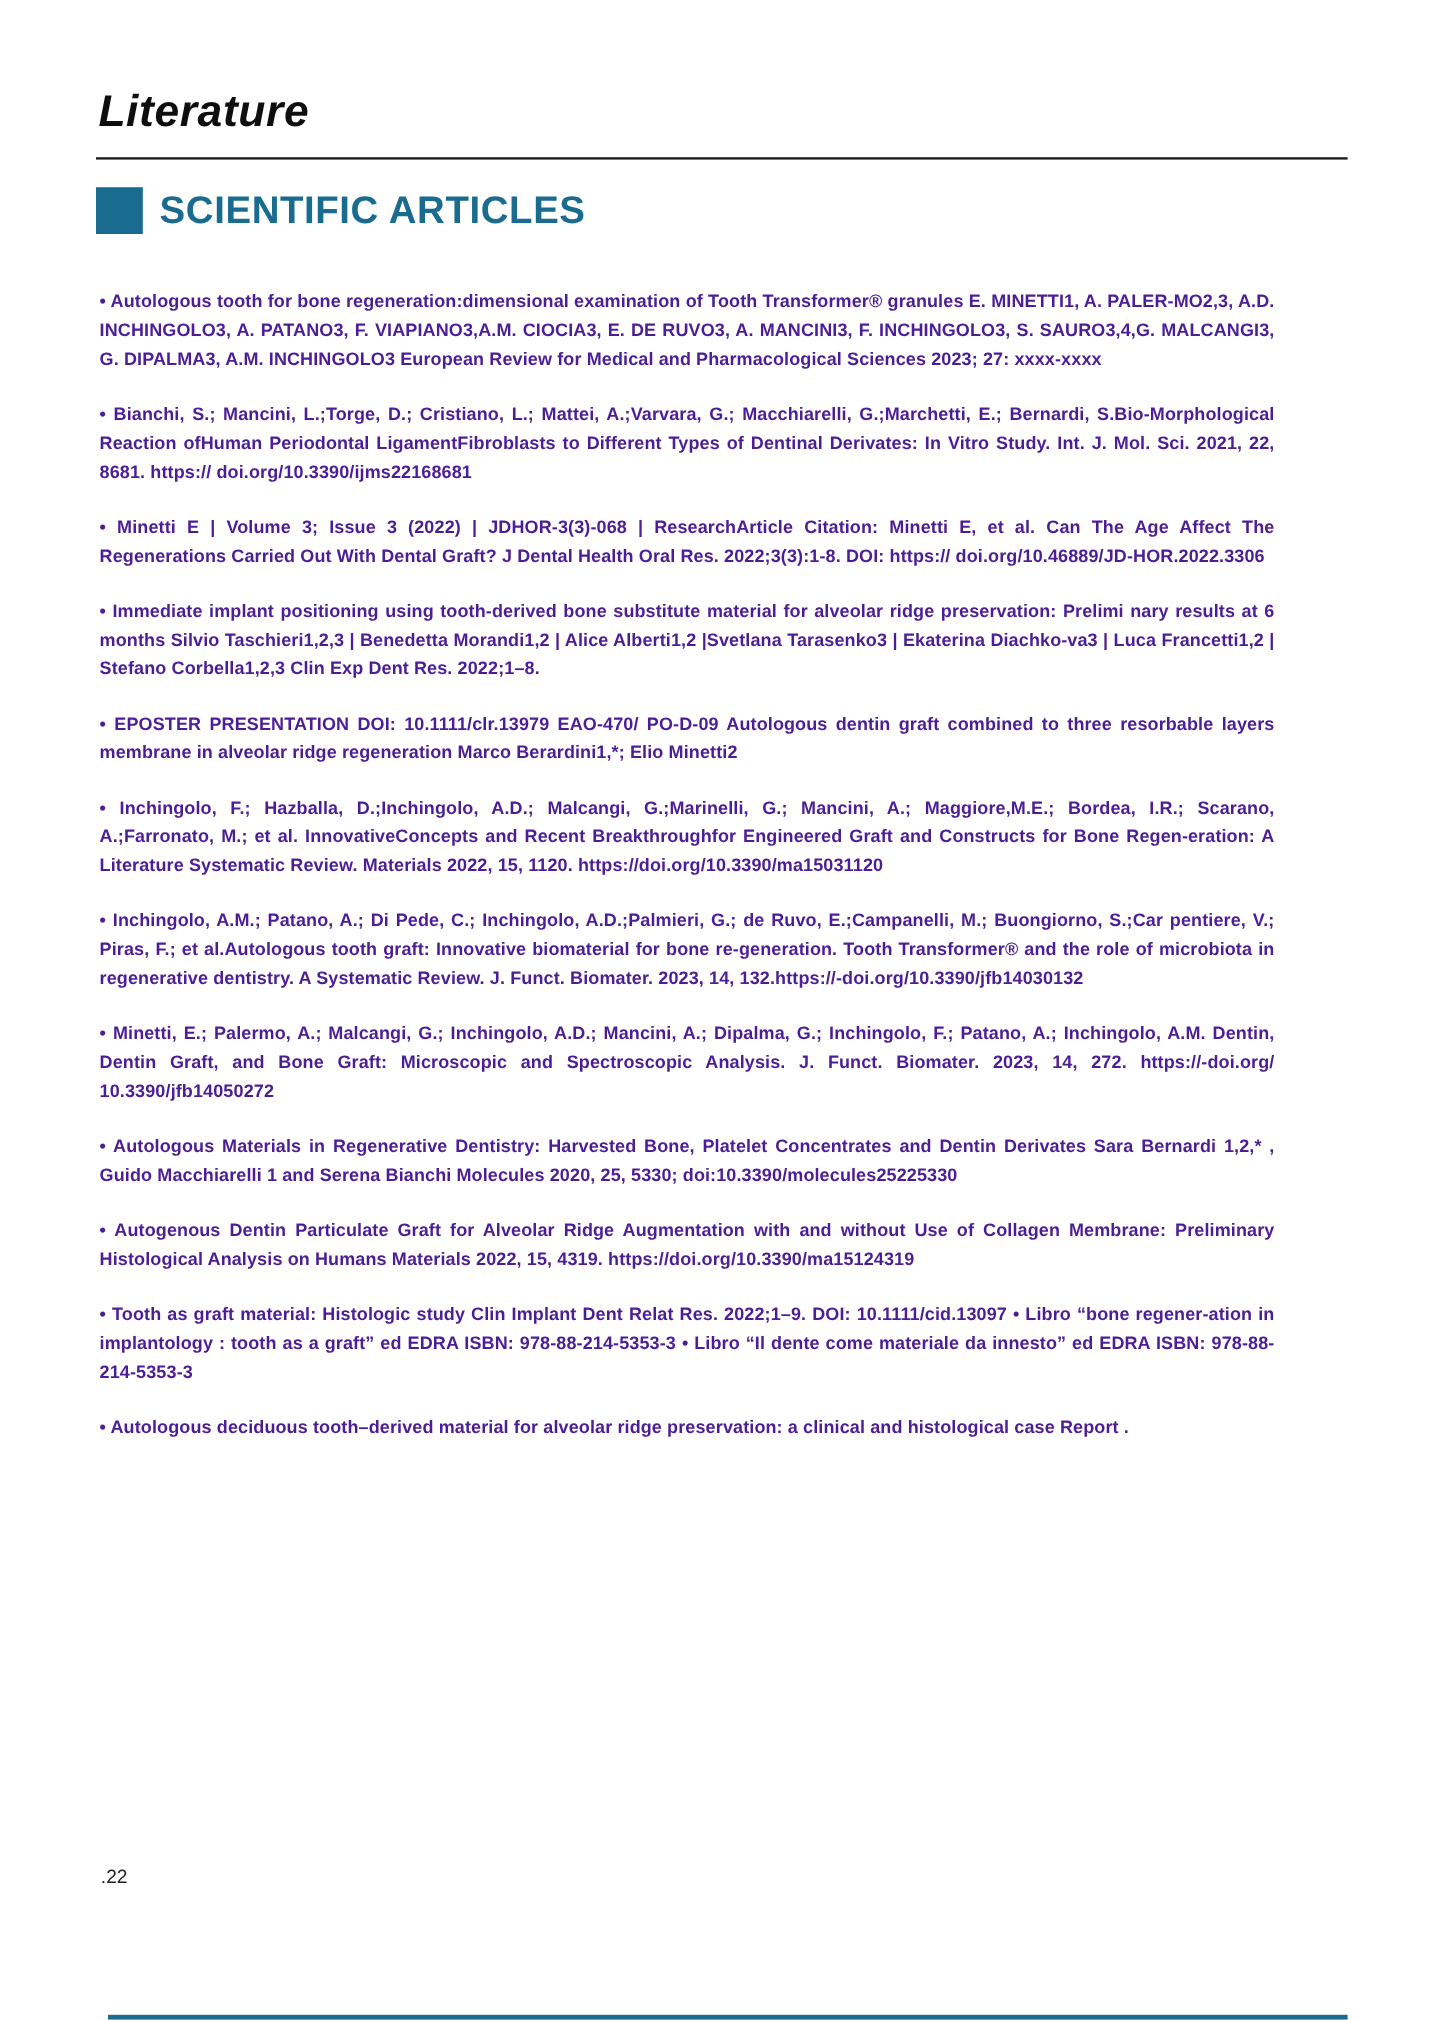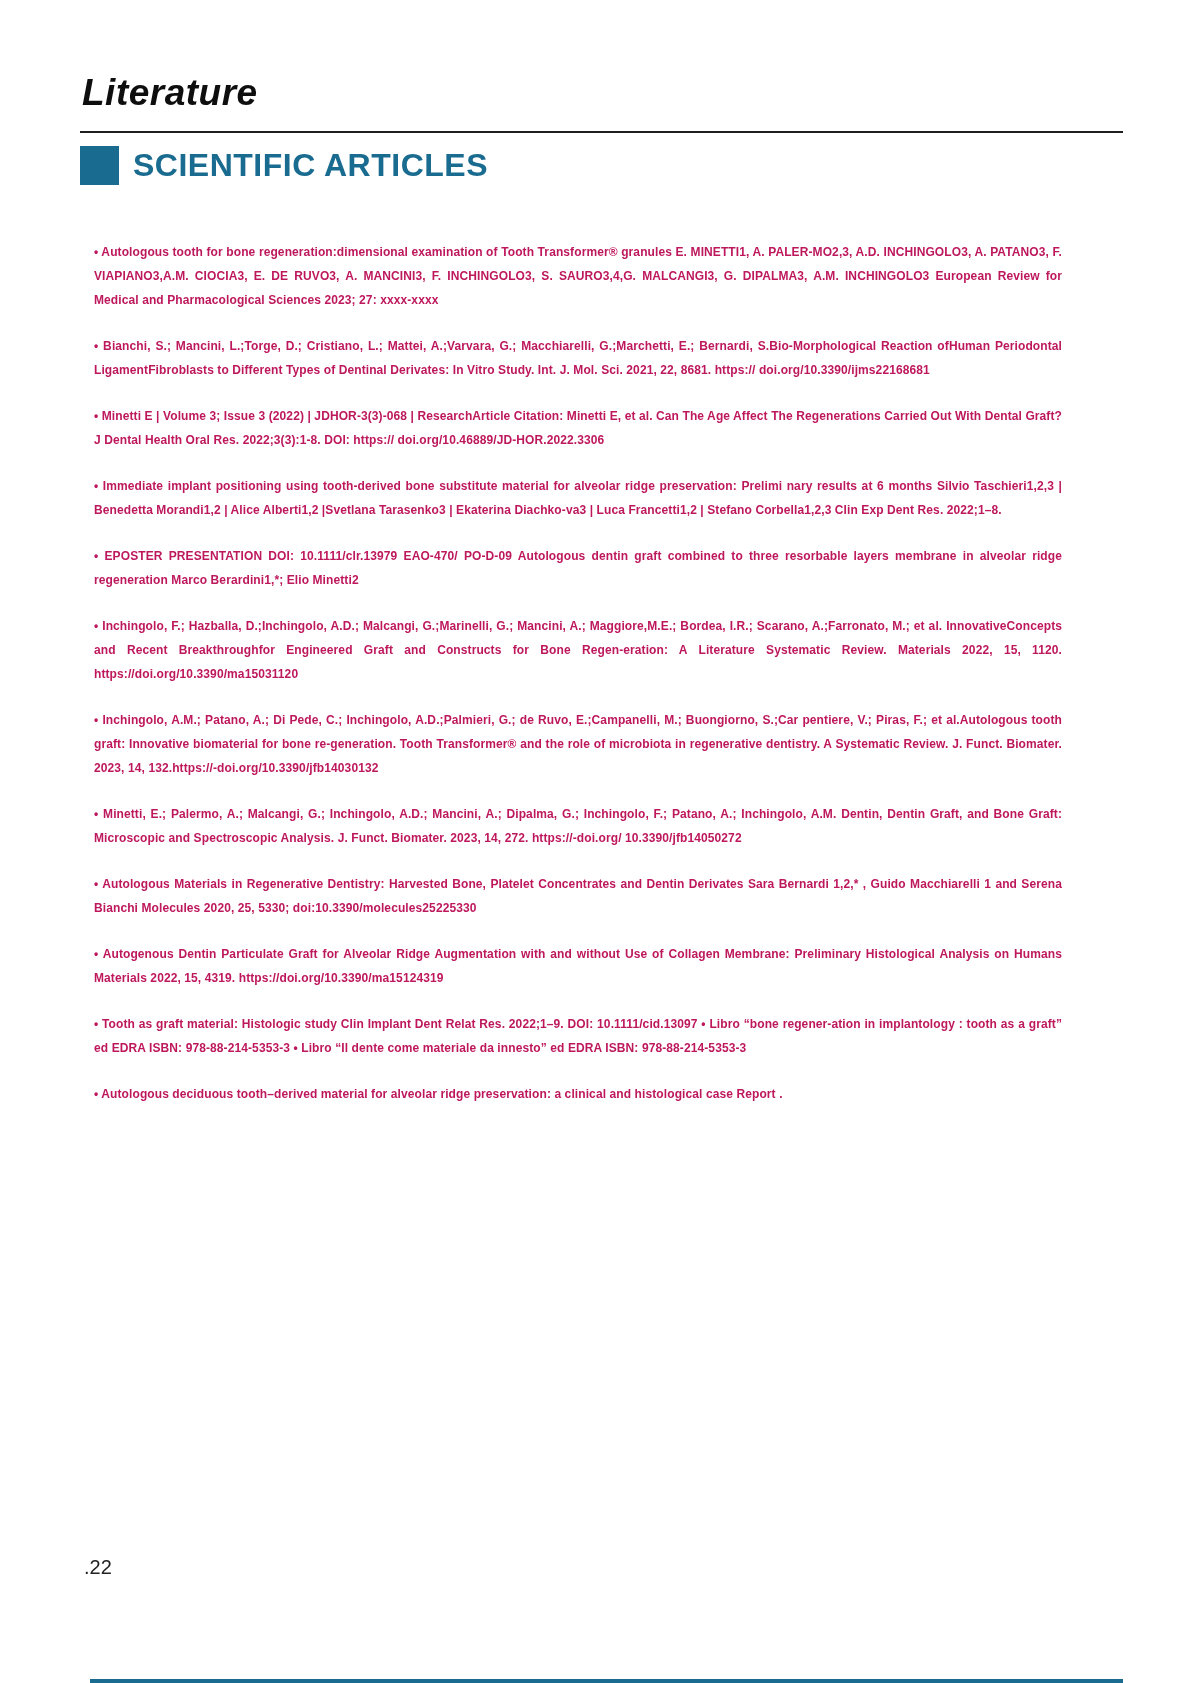--- a/index.html
+++ b/index.html
@@ -37,21 +37,21 @@
     top: 131px;
     width: 1043px;
     height: 0;
     border: none;
     border-top: 2px solid #1f1f1f;
     margin: 0;
   }
   .section-heading {
     position: absolute;
     left: 80px;
-    top: 146px;
+    top: 156px;
     display: flex;
     align-items: center;
     gap: 14px;
   }
   .section-square {
     width: 39px;
     height: 39px;
     flex: 0 0 auto;
   }
   .section-heading-text {
@@ -60,33 +60,33 @@
     letter-spacing: 0.5px;
     line-height: 39px;
   }
   .refs {
     position: absolute;
     left: 82px;
     top: 240px;
     width: 980px;
   }
   .ref {
-    margin: 0 0 22px 12px;
-    font-size: 12px;
+    margin: 0 0 22px 1px;
+    font-size: 15px;
     font-weight: 700;
     line-height: 24px;
     letter-spacing: 0.1px;
     text-align: justify;
-    color: #be185d;
+    color: #4c1d95;
   }
   .page-number {
     position: absolute;
     left: 84px;
     top: 1556px;
-    font-size: 20px;
+    font-size: 16px;
     font-weight: 400;
     color: #222222;
   }
   .footer-bar {
     position: absolute;
     left: 90px;
     bottom: 0;
     width: 1033px;
     height: 4px;
   }

